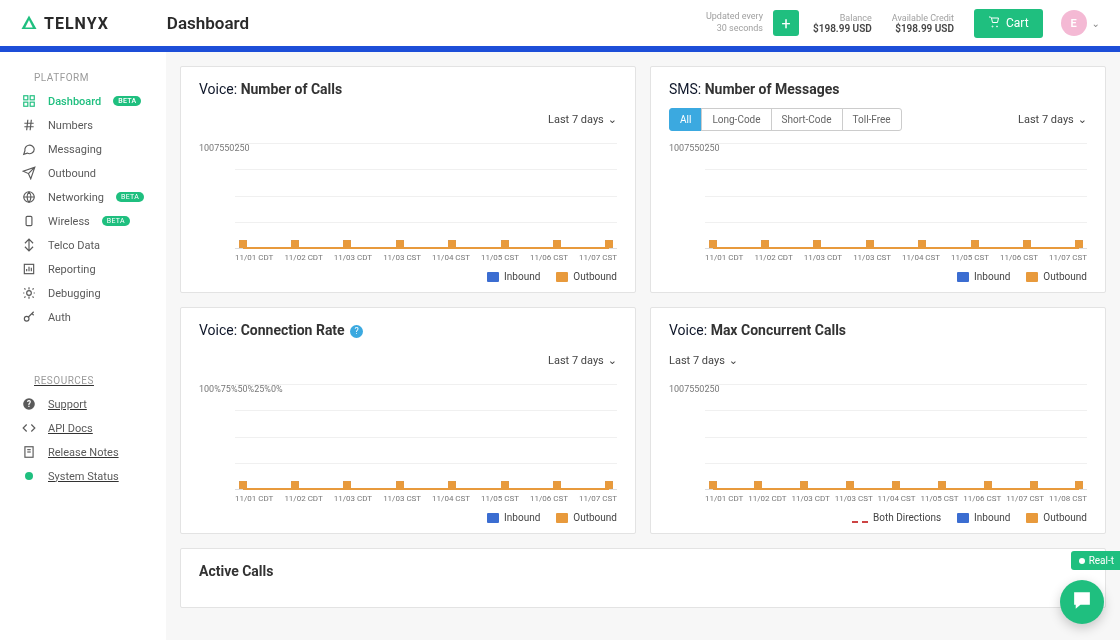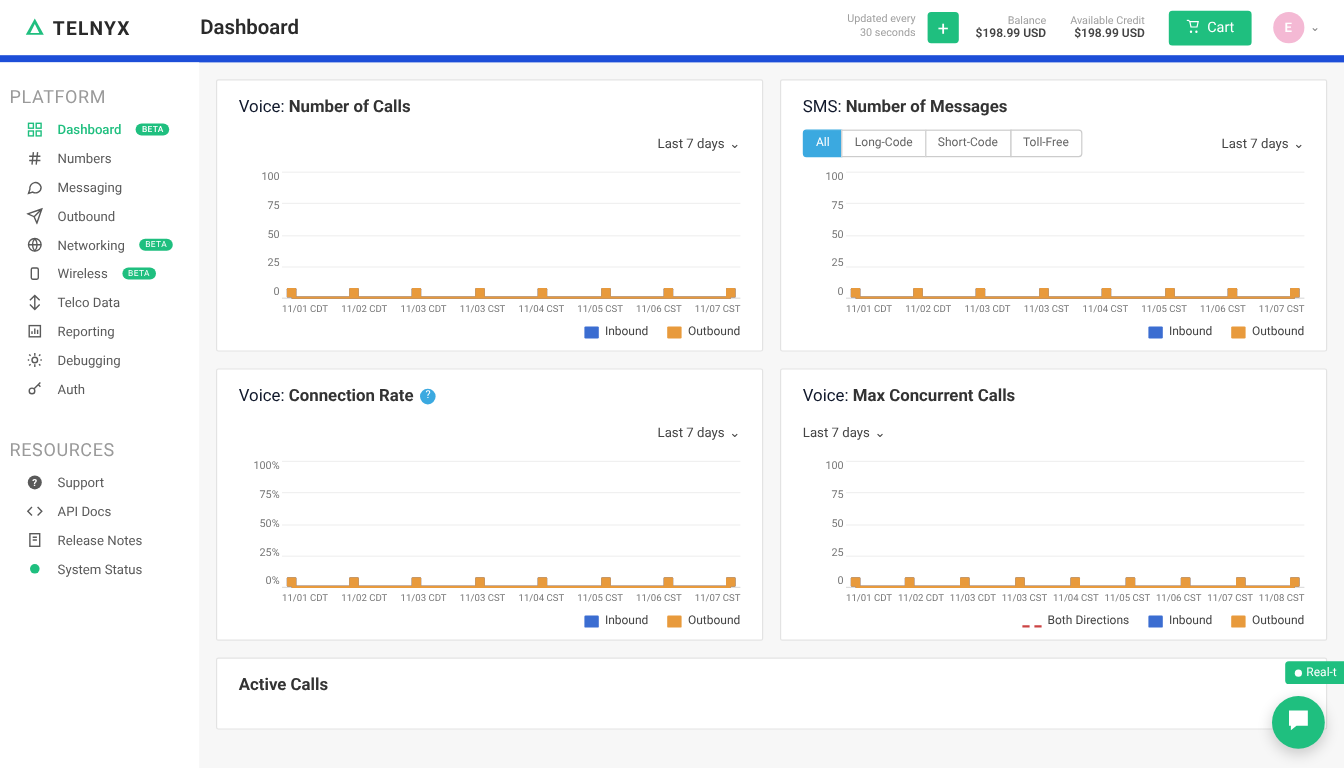--- a/index.html
+++ b/index.html
@@ -15,49 +15,49 @@
 .add-btn { width: 26px; height: 26px; background: #1fbf7f; border-radius: 3px; display: flex; align-items: center; justify-content: center; color: #fff; font-size: 16px; margin-right: 14px; cursor: pointer; }
 .money-block { margin-right: 20px; text-align: right; }
 .money-label { font-size: 9px; color: #a0a0a0; }
 .money-value { font-size: 10px; font-weight: 600; color: #444; }
 .cart-btn { background: #1fbf7f; color: #fff; border: none; padding: 7px 14px; border-radius: 3px; font-size: 12px; display: flex; align-items: center; gap: 6px; cursor: pointer; margin-right: 18px; }
 .avatar { width: 26px; height: 26px; border-radius: 50%; background: #f4b9d4; color: #fff; display: flex; align-items: center; justify-content: center; font-size: 11px; font-weight: 600; }
 .chevron-down { margin-left: 5px; font-size: 10px; color: #888; }
 
 
 .sidebar { position: absolute; top: 52px; left: 0; width: 166px; bottom: 0; background: #fff; padding-top: 14px; }
-.sidebar-heading { font-size: 15px; color: #9a9a9a; letter-spacing: 0.5px; padding: 6px 8px; }
+.sidebar-heading { font-size: 10px; color: #9a9a9a; letter-spacing: 0.5px; padding: 6px 34px; }
 .sidebar-item { display: flex; align-items: center; gap: 12px; padding: 5px 22px; font-size: 11px; color: #5a5a5a; cursor: pointer; }
 .sidebar-item.active { color: #1fbf7f; font-weight: 500; }
 .sidebar-icon { width: 14px; height: 14px; display: flex; align-items: center; justify-content: center; flex-shrink: 0; }
 .sidebar-icon svg { width: 14px; height: 14px; }
 .badge { background: #1fbf7f; color: #fff; font-size: 7px; padding: 1px 5px; border-radius: 8px; letter-spacing: 0.3px; }
 .status-dot { width: 8px; height: 8px; border-radius: 50%; background: #1fbf7f; }
-.resources-section { margin-top: 24px; }
+.resources-section { margin-top: 40px; text-decoration: underline; }
 
 
 .main { position: absolute; top: 52px; left: 166px; right: 0; bottom: 0; overflow-y: auto; padding: 14px; }
 .row { display: flex; gap: 14px; margin-bottom: 14px; }
 .card { flex: 1; background: #fff; border: 1px solid #e3e3e3; border-radius: 2px; padding: 14px 18px 10px; }
 .card-title { font-size: 14px; margin-bottom: 10px; }
 .card-title .prefix { color: #0f172a; font-weight: 400; }
 .card-title .suffix { color: #333; font-weight: 700; }
 .help-icon { display: inline-flex; width: 13px; height: 13px; border-radius: 50%; background: #3ba9e0; color: #fff; font-size: 9px; align-items: center; justify-content: center; vertical-align: middle; margin-left: 2px; }
 
 .controls-row { display: flex; justify-content: space-between; align-items: center; margin-bottom: 12px; min-height: 24px; }
 .filter-tabs { display: flex; }
 .filter-tab { font-size: 10px; padding: 5px 10px; border: 1px solid #ccc; background: #fff; color: #666; cursor: pointer; margin-left: -1px; }
 .filter-tab:first-child { margin-left: 0; border-radius: 3px 0 0 3px; }
 .filter-tab:last-child { border-radius: 0 3px 3px 0; }
 .filter-tab.active { background: #3ba9e0; color: #fff; border-color: #3ba9e0; }
 .dropdown-lite { font-size: 11px; color: #444; cursor: pointer; display: flex; align-items: center; gap: 4px; }
 .dropdown-box { font-size: 11px; padding: 5px 8px; border: 1px solid #ccc; border-radius: 2px; background: #fff; display: flex; align-items: center; justify-content: space-between; width: 180px; cursor: pointer; color: #444; }
 
 .chart { position: relative; height: 120px; padding-left: 36px; }
-.y-axis { position: absolute; left: 0; top: 0; bottom: 14px; width: 34px; display: flex; flex-direction: column; justify-content: space-between; }
+.y-axis { position: absolute; left: 0; top: 0; bottom: 14px; width: 34px; display: flex; flex-direction: row; justify-content: space-between; }
 .y-tick { font-size: 9px; color: #777; text-align: right; }
 .plot { position: relative; height: 106px; border-bottom: 1px solid #ddd; }
 .gridline { position: absolute; left: 0; right: 0; border-top: 1px solid #f0f0f0; }
 .series-line { position: absolute; left: 2%; right: 2%; height: 2px; }
 .series-line.blue { background: #3b6dd1; }
 .series-line.orange { background: #e89a3c; }
 .marker { position: absolute; width: 8px; height: 8px; border-radius: 1px; transform: translate(-50%, -50%); }
 .marker.blue { background: #3b6dd1; }
 .marker.orange { background: #e89a3c; }
 .x-axis { display: flex; justify-content: space-between; margin-top: 4px; }

